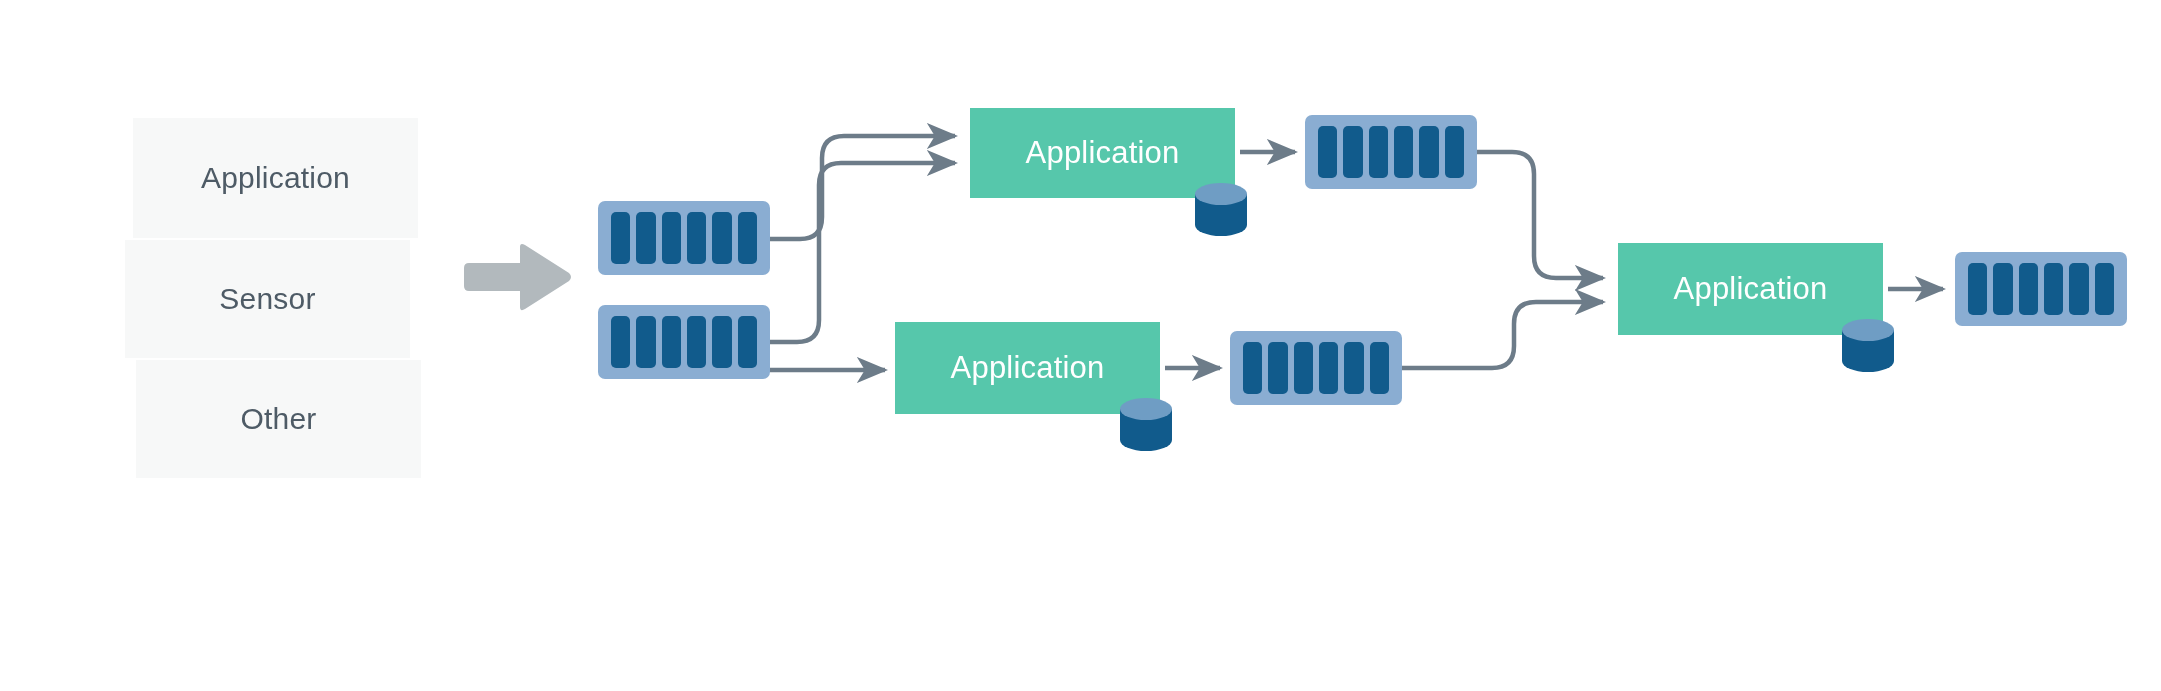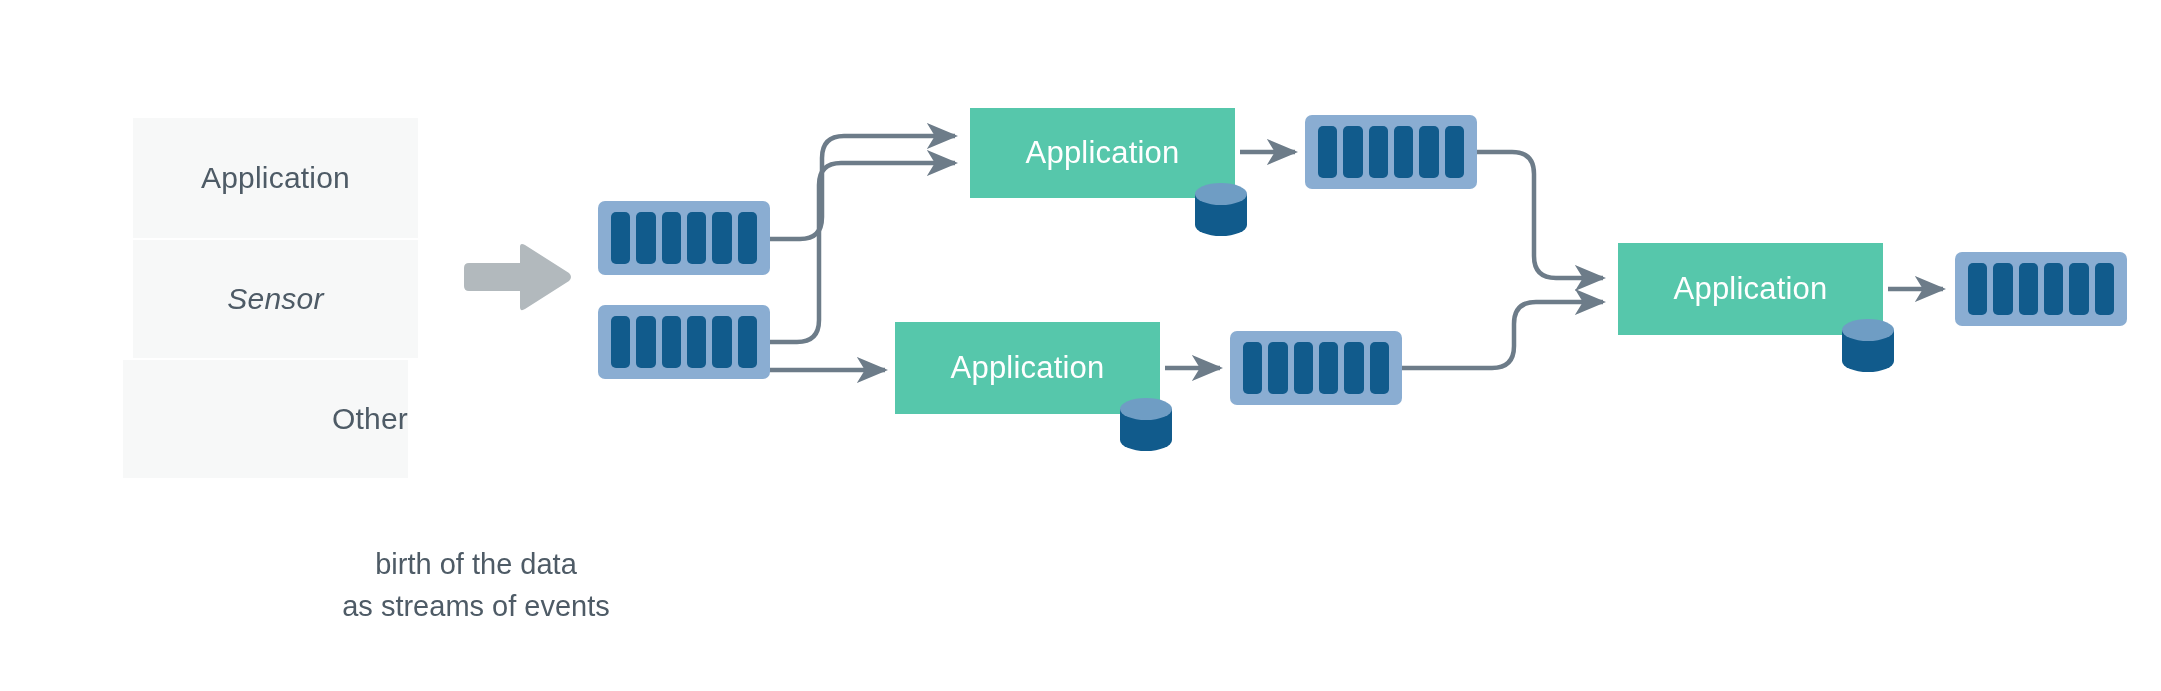--- a/index.html
+++ b/index.html
@@ -97,24 +97,24 @@
   }
 </style>
 </head>
 <body>
 
 <div id="stage">
 
   <div class="source-box" style="left:93px; top:118px; width:285px; height:120px;">
     <span>Application</span>
   </div>
-  <div class="source-box" style="left:93px; top:240px; width:285px; height:118px;font-style:italic;">
+  <div class="source-box" style="left:85px; top:240px; width:285px; height:118px;">
     <span>Sensor</span>
   </div>
-  <div class="source-box" style="left:83px; top:360px; width:285px; height:118px;justify-content:flex-end;">
+  <div class="source-box" style="left:96px; top:360px; width:285px; height:118px;">
     <span>Other</span>
   </div>
 
   <svg class="big-arrow" style="left:418px; top:242px;" width="115" height="70" viewBox="0 0 115 70">
     <path d="M6 26 Q6 21 11 21 L62 21 L62 5 Q62 0 67 3 L111 31 Q115 35 111 39 L67 67 Q62 70 62 65 L62 49 L11 49 Q6 49 6 44 Z" fill="#b2b9bd"></path>
   </svg>
 
   <svg id="wires" viewBox="0 0 2161 691">
     <defs>
       <marker id="ah" viewBox="0 0 10 10" refX="9" refY="5" markerWidth="7" markerHeight="7" orient="auto-start-reverse">
@@ -201,16 +201,14 @@
   </svg>
 
   <div class="appbox" style="left:1578px; top:243px; width:265px; height:92px;">
     <span>Application</span>
   </div>
   <svg class="cylinder" style="left:1800px; top:318px;" width="56" height="55" viewBox="0 0 56 55">
     <path d="M2 12 L2 43 A26 11 0 0 0 54 43 L54 12 Z" fill="#115b8c"></path>
     <ellipse cx="28" cy="12" rx="26" ry="11" fill="#6f9dc4"></ellipse>
   </svg>
 
-  <div class="caption" style="left:166px; top:543px; width:540px;">birth of the data
-as streams of events</div>
 
 </div>
 
 </body></html>

